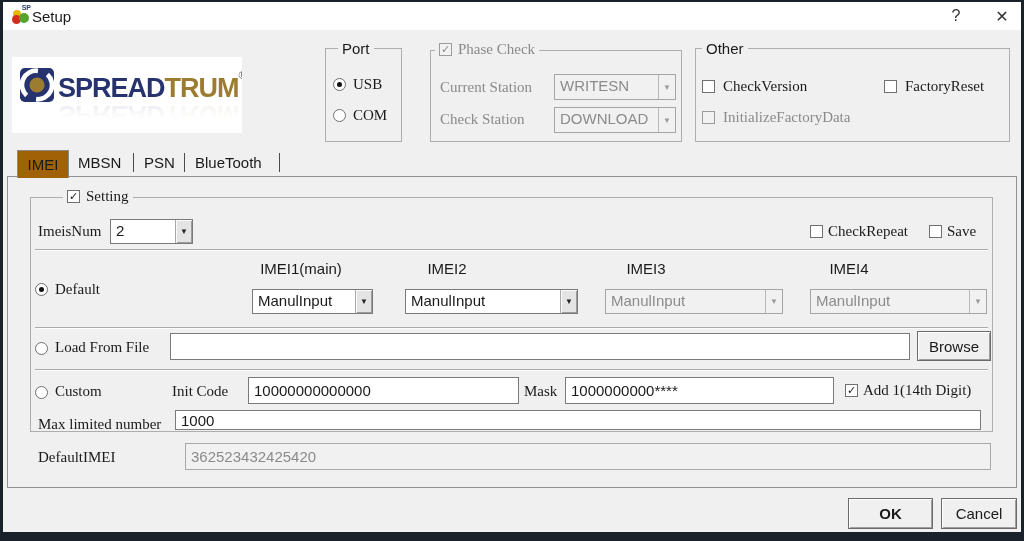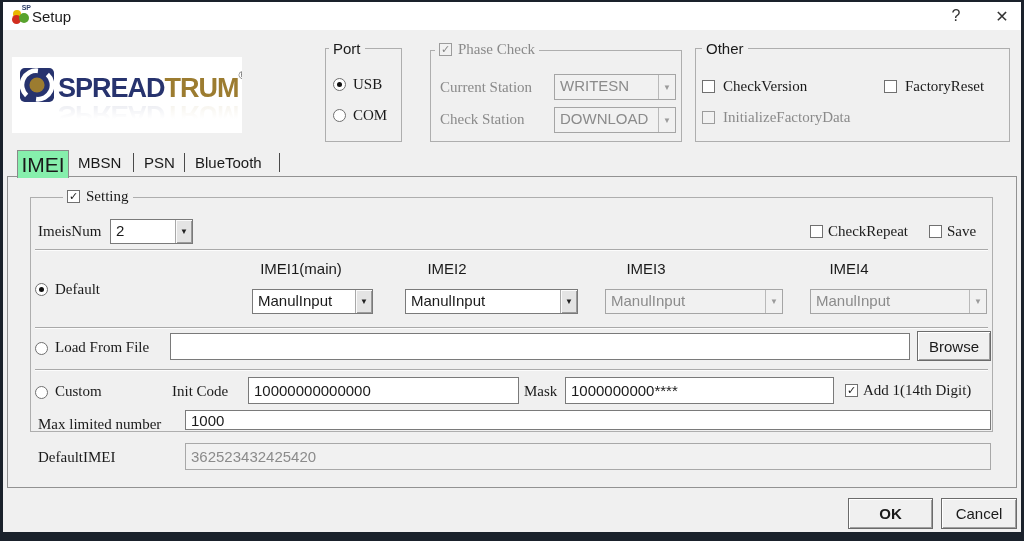--- a/index.html
+++ b/index.html
@@ -37,21 +37,21 @@
   .combo.disabled { background:#f1f1f1; border-color:#a5a5a5; }
   .combo.disabled .txt { color:#8b8b8b; }
   .combo.disabled .btn { background:#f1f1f1; box-shadow:none; border-left-color:#b9b9b9; }
   .combo.disabled .btn::after { color:#9b9b9b; }
   .field { position:absolute; border:1px solid #7a7a7a; background:#ffffff; font-family:inherit; font-size:15px; color:#1a1a1a; padding:0 5px; }
   .field.disabled { background:#f1f1f1; color:#8b8b8b; border-color:#a8a8a8; }
   .btn3d { position:absolute; background:#f0f0f0; border:1px solid #6b6b6b; box-shadow:inset 1px 1px 0 #ffffff, inset -1px -1px 0 #9f9f9f; font-size:15px; color:#1a1a1a; display:flex; align-items:center; justify-content:center; cursor:default; }
   .sep { position:absolute; height:0; border-top:1px solid #a9a9a9; border-bottom:1px solid #fcfcfc; }
 
   
-  .tab-active { position:absolute; left:14px; top:148px; width:52px; height:28px; background:#86efac; border:1px solid #8a8a8a; border-bottom:none; z-index:3; display:flex; align-items:center; justify-content:center; font-size:21px; color:#1a1a1a; }
+  .tab-active { position:absolute; left:14px; top:148px; width:52px; height:28px; background:#a16207; border:1px solid #8a8a8a; border-bottom:none; z-index:3; display:flex; align-items:center; justify-content:center; font-size:15px; color:#1a1a1a; }
   .tab { position:absolute; top:152px; font-size:15px; color:#1a1a1a; z-index:2; cursor:default; }
   .tabsep { position:absolute; top:151px; width:1px; height:19px; background:#4a4a4a; z-index:2; }
   .pane { position:absolute; left:4px; top:174px; width:1010px; height:312px; border:1px solid #929292; background:#f0f0f0; z-index:1; }
   .hdr { position:absolute; top:258px; width:120px; text-align:center; font-size:15px; color:#1a1a1a; z-index:2; white-space:nowrap; }
   .z2 { z-index:2; }
 
   
   .logobox { position:absolute; left:9px; top:55px; width:230px; height:76px; background:#ffffff; overflow:hidden; }
   .logomark { position:absolute; left:8px; top:11px; }
   .wordmark { position:absolute; left:46px; top:12px; font-size:27px; font-weight:bold; letter-spacing:-1px; white-space:nowrap; }
@@ -92,21 +92,21 @@
       </div>
       <div class="reflect-wrap">
         <div class="reflect">
           <span class="wm-spread">SPREAD</span><span class="wm-trum">TRUM</span>
         </div>
         <div class="reflect-fade"></div>
       </div>
     </div>
 
     <div class="grp" style="left:322px;top:46px;width:77px;height:94px;">
-      <span class="grp-label" style="left:3px;text-align:center;">Port</span>
+      <span class="grp-label" style="left:12px;text-align:center;">Port</span>
       <span class="radio sel" style="left:7px;top:29px;"></span>
       <span class="lbl" style="left:27px;top:27px;">USB</span>
       <span class="radio" style="left:7px;top:60px;"></span>
       <span class="lbl" style="left:27px;top:58px;">COM</span>
     </div>
 
     <div class="grp" style="left:427px;top:48px;width:252px;height:92px;">
       <span class="grp-label with-cb" style="left:4px;">
         <span class="cb checked disabled"></span>
         <span class="lbl gray" style="position:static;">Phase Check</span>
@@ -199,21 +199,21 @@
     <span class="radio z2" style="left:32px;top:384px;"></span>
     <span class="lbl z2" style="left:52px;top:381px;">Custom</span>
     <span class="lbl z2" style="left:169px;top:381px;">Init Code</span>
     <input class="field z2" style="left: 245px; top: 375px; width: 271px; height: 27px;" value="10000000000000">
     <span class="lbl z2" style="left:521px;top:381px;">Mask</span>
     <input class="field z2" style="left: 562px; top: 375px; width: 269px; height: 27px;" value="1000000000****">
     <span class="cb abs checked z2" style="left:842px;top:382px;"></span>
     <span class="lbl z2" style="left:860px;top:380px;">Add 1(14th Digit)</span>
 
     <span class="lbl z2" style="left:35px;top:414px;">Max limited number</span>
-    <input class="field z2" style="left: 182px; top: 408px; width: 806px; height: 20px;" value="1000">
+    <input class="field z2" style="left: 172px; top: 408px; width: 806px; height: 20px;" value="1000">
 
     <span class="lbl z2" style="left:35px;top:447px;">DefaultIMEI</span>
     <input class="field disabled z2" style="left: 182px; top: 441px; width: 806px; height: 27px;" disabled="" value="362523432425420">
 
     <div class="btn3d" style="left:845px;top:496px;width:85px;height:31px;font-weight:bold;">OK</div>
     <div class="btn3d" style="left:938px;top:496px;width:76px;height:31px;">Cancel</div>
 
   </div>
 </div>
 

